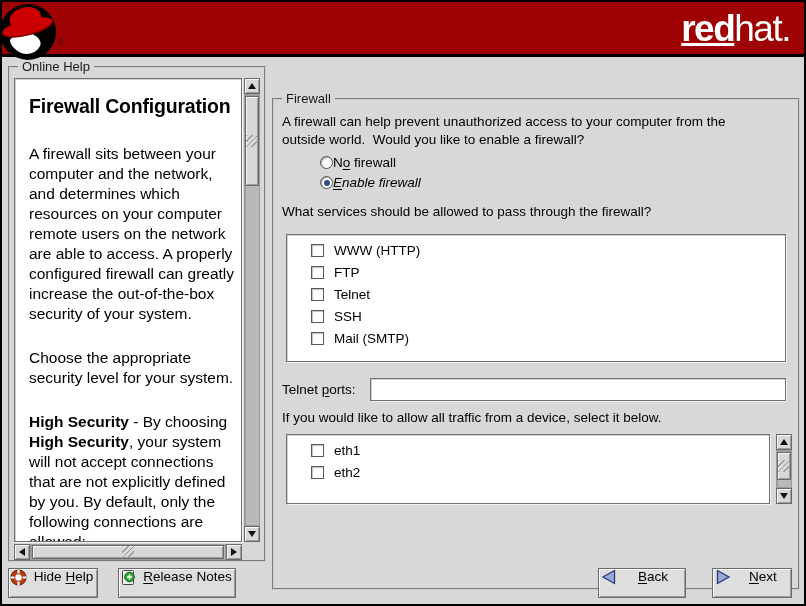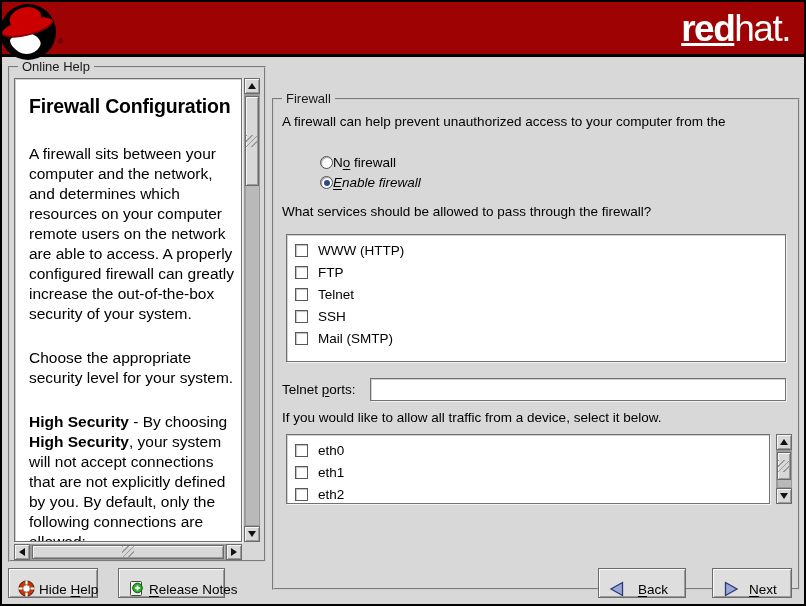--- a/index.html
+++ b/index.html
@@ -19,25 +19,25 @@
     letter-spacing:-1.5px; line-height:40px; }
   .brand .bold { font-weight:bold;text-decoration:underline; }
   
   .frame { position:absolute; border:2px groove #cfcfcf; }
   .frame-label { position:absolute; top:-9px; left:8px; background:#d8d8d8;
     padding:0 4px; font-size:13px; color:#1a1a1a; line-height:15px; }
   .help-frame { left:6px; top:64px; width:258px; height:496px; }
   .fw-frame   { left:270px; top:64px; width:528px; height:492px;margin-top:32px; }
   
   .sunken { background:#fff; border:1px solid #717171;
-    box-shadow: 1px 1px 0 #f2f2f2, inset 1px 1px 0 rgba(0,0,0,0.18); }
+    box-shadow: 1px 1px 0 #f2f2f2, inset 1px 1px 0 rgba(0,0,0,0.18); padding-left: 16px; }
   .btn { position:absolute; height:30px; background:#dedede;
     border:1px solid #6b6b6b;
     box-shadow: inset 1px 1px 0 #fafafa, inset -1px -1px 0 #9b9b9b;
-    display:flex; align-items:flex-end; padding:0 9px; font-size:13.5px; cursor:default; }
+    display:flex; align-items:flex-start; padding:0 1px; font-size:13.5px; cursor:default; }
   .btn .lbl { flex:1; text-align:center; white-space:nowrap; }
   
   .help-view { position:absolute; left:4px; top:10px; width:228px; height:464px;
     overflow:hidden; padding:16px 6px 16px 14px; }
   .help-title { font-size:19.5px; font-weight:bold; white-space:nowrap;
     letter-spacing:-0.2px; margin-bottom:26px; }
   .help-p { font-size:15.5px; line-height:20px; margin-bottom:24px; }
   
   .vsb { position:absolute; width:16px; display:flex; flex-direction:column; }
   .hsb { position:absolute; height:16px; display:flex; flex-direction:row; }
@@ -131,20 +131,21 @@
       <div class="sb-btn">
           <span class="arr arr-right"></span>
         </div>
     </div>
   </div>
 
   <div class="frame fw-frame">
     <span class="frame-label">Firewall</span>
 
     <div class="fw-text" style="top:14px;">A firewall can help prevent unauthorized access to your computer from the</div>
+    <div class="fw-text" style="top:32px;">outside world.&nbsp; Would you like to enable a firewall?</div>
 
     <div class="radio-row" style="top:55px;">
       <span class="radio"></span>
       <span><span>N</span><span class="u">o</span><span> firewall</span></span>
     </div>
     <div class="radio-row" style="top:75px;font-style:italic;">
       <span class="radio selected"></span>
       <span><span class="u">E</span><span>nable firewall</span></span>
     </div>
 
@@ -172,24 +173,20 @@
         <span>Mail (SMTP)</span>
       </div>
     </div>
 
     <div class="fw-text" style="top:282px;"><span>Telnet </span><span class="u">p</span><span>orts:</span></div>
     <input class="text-input sunken" style="left: 96px; top: 278px; width: 416px;" value="">
 
     <div class="fw-text" style="top:310px;text-align:center;">If you would like to allow all traffic from a device, select it below.</div>
 
     <div class="listbox sunken" style="left:12px; top:334px; width:484px; height:70px; padding-top:4px; overflow:hidden;">
-      <div class="list-row">
-        <span class="cb"></span>
-        <span>eth0</span>
-      </div>
       <div class="list-row">
         <span class="cb"></span>
         <span>eth1</span>
       </div>
       <div class="list-row">
         <span class="cb"></span>
         <span>eth2</span>
       </div>
     </div>
 
@@ -212,21 +209,21 @@
     <span class="ico">
       <svg width="17" height="17" viewBox="0 0 17 17">
         <circle cx="8.5" cy="8.5" r="7.6" fill="#cc3300" stroke="#4a1000" stroke-width="1"></circle>
         <path d="M8.5 0.5 v4 M8.5 12.5 v4 M0.5 8.5 h4 M12.5 8.5 h4" stroke="#fff" stroke-width="2.2"></path>
         <circle cx="8.5" cy="8.5" r="3.6" fill="#fff" stroke="#777" stroke-width="0.8"></circle>
       </svg>
     </span>
     <span class="lbl"><span>Hide </span><span class="u">H</span><span>elp</span></span>
   </div>
 
-  <div class="btn" style="left:116px; top:566px; width:107px;">
+  <div class="btn" style="left:116px; top:566px; width:118px;">
     <span class="ico">
       <svg width="17" height="17" viewBox="0 0 17 17">
         <rect x="2.5" y="1.5" width="11" height="14" rx="1" fill="#f2f2f2" stroke="#444"></rect>
         <circle cx="9.5" cy="8" r="4.8" fill="#2eaa2e" stroke="#0c5c0c"></circle>
         <path d="M9.5 5.4 v5.2 M6.9 8 h5.2" stroke="#fff" stroke-width="1.7"></path>
       </svg>
     </span>
     <span class="lbl"><span class="u">R</span><span>elease Notes</span></span>
   </div>
 

